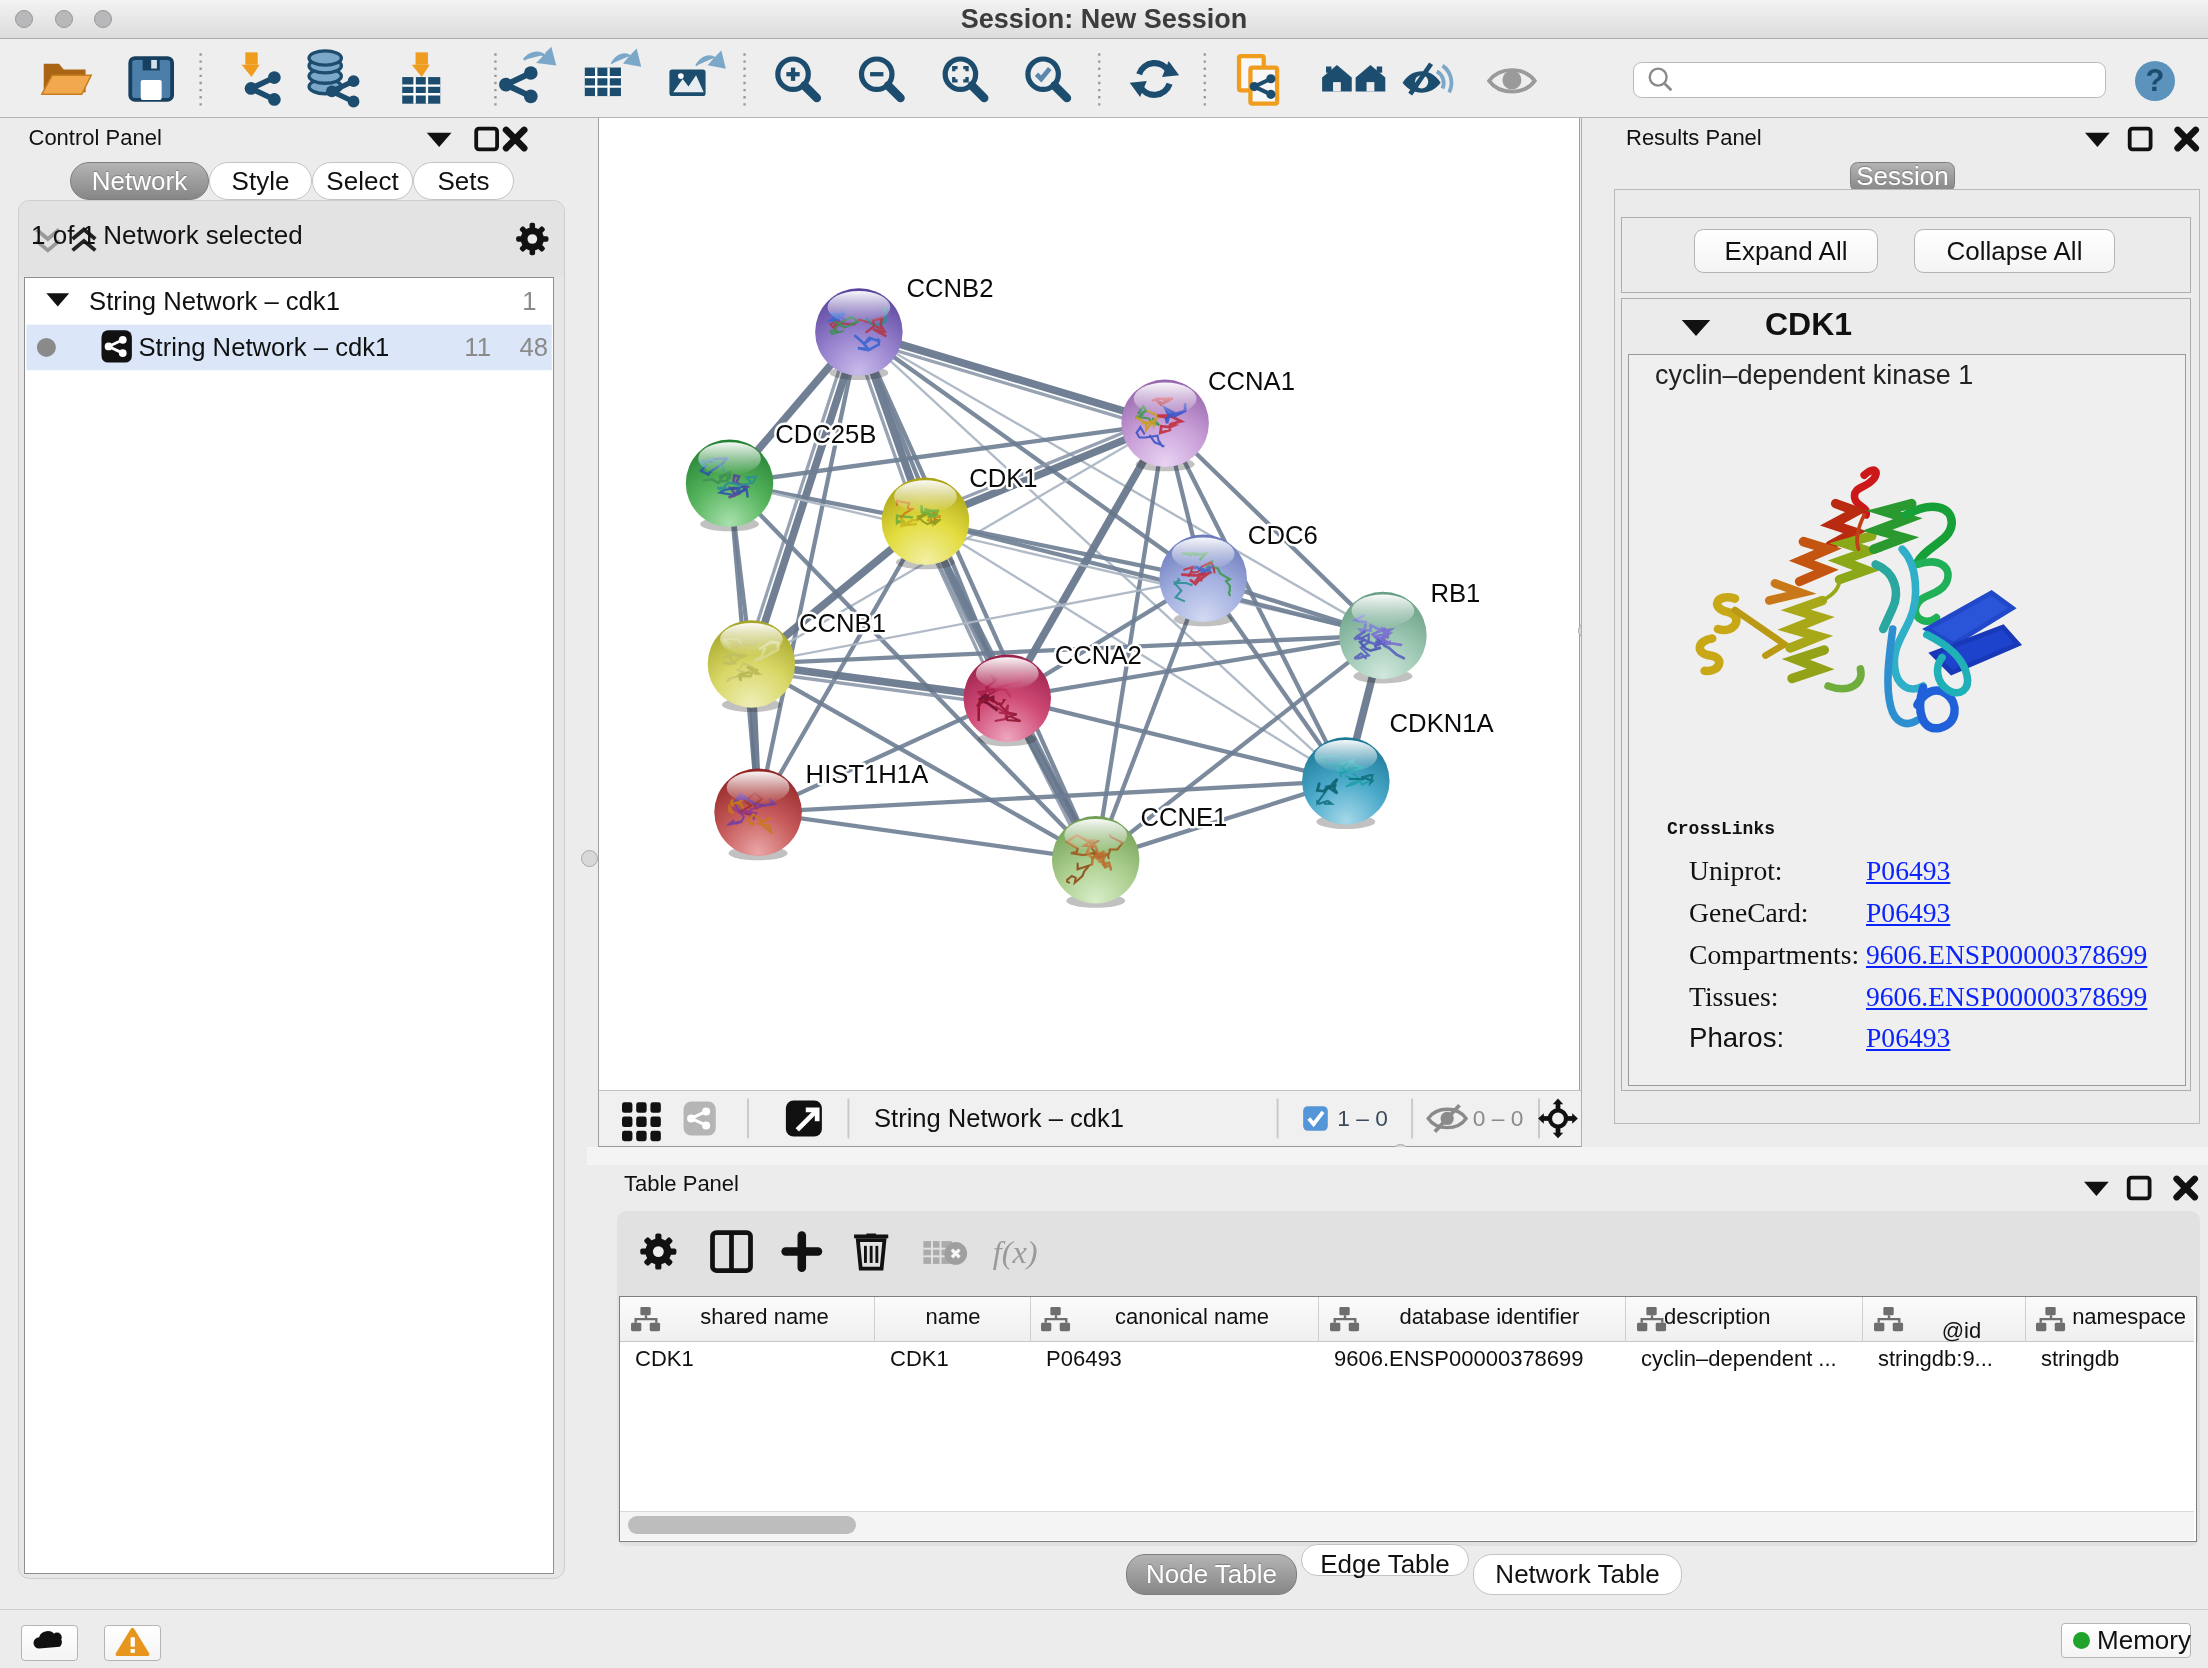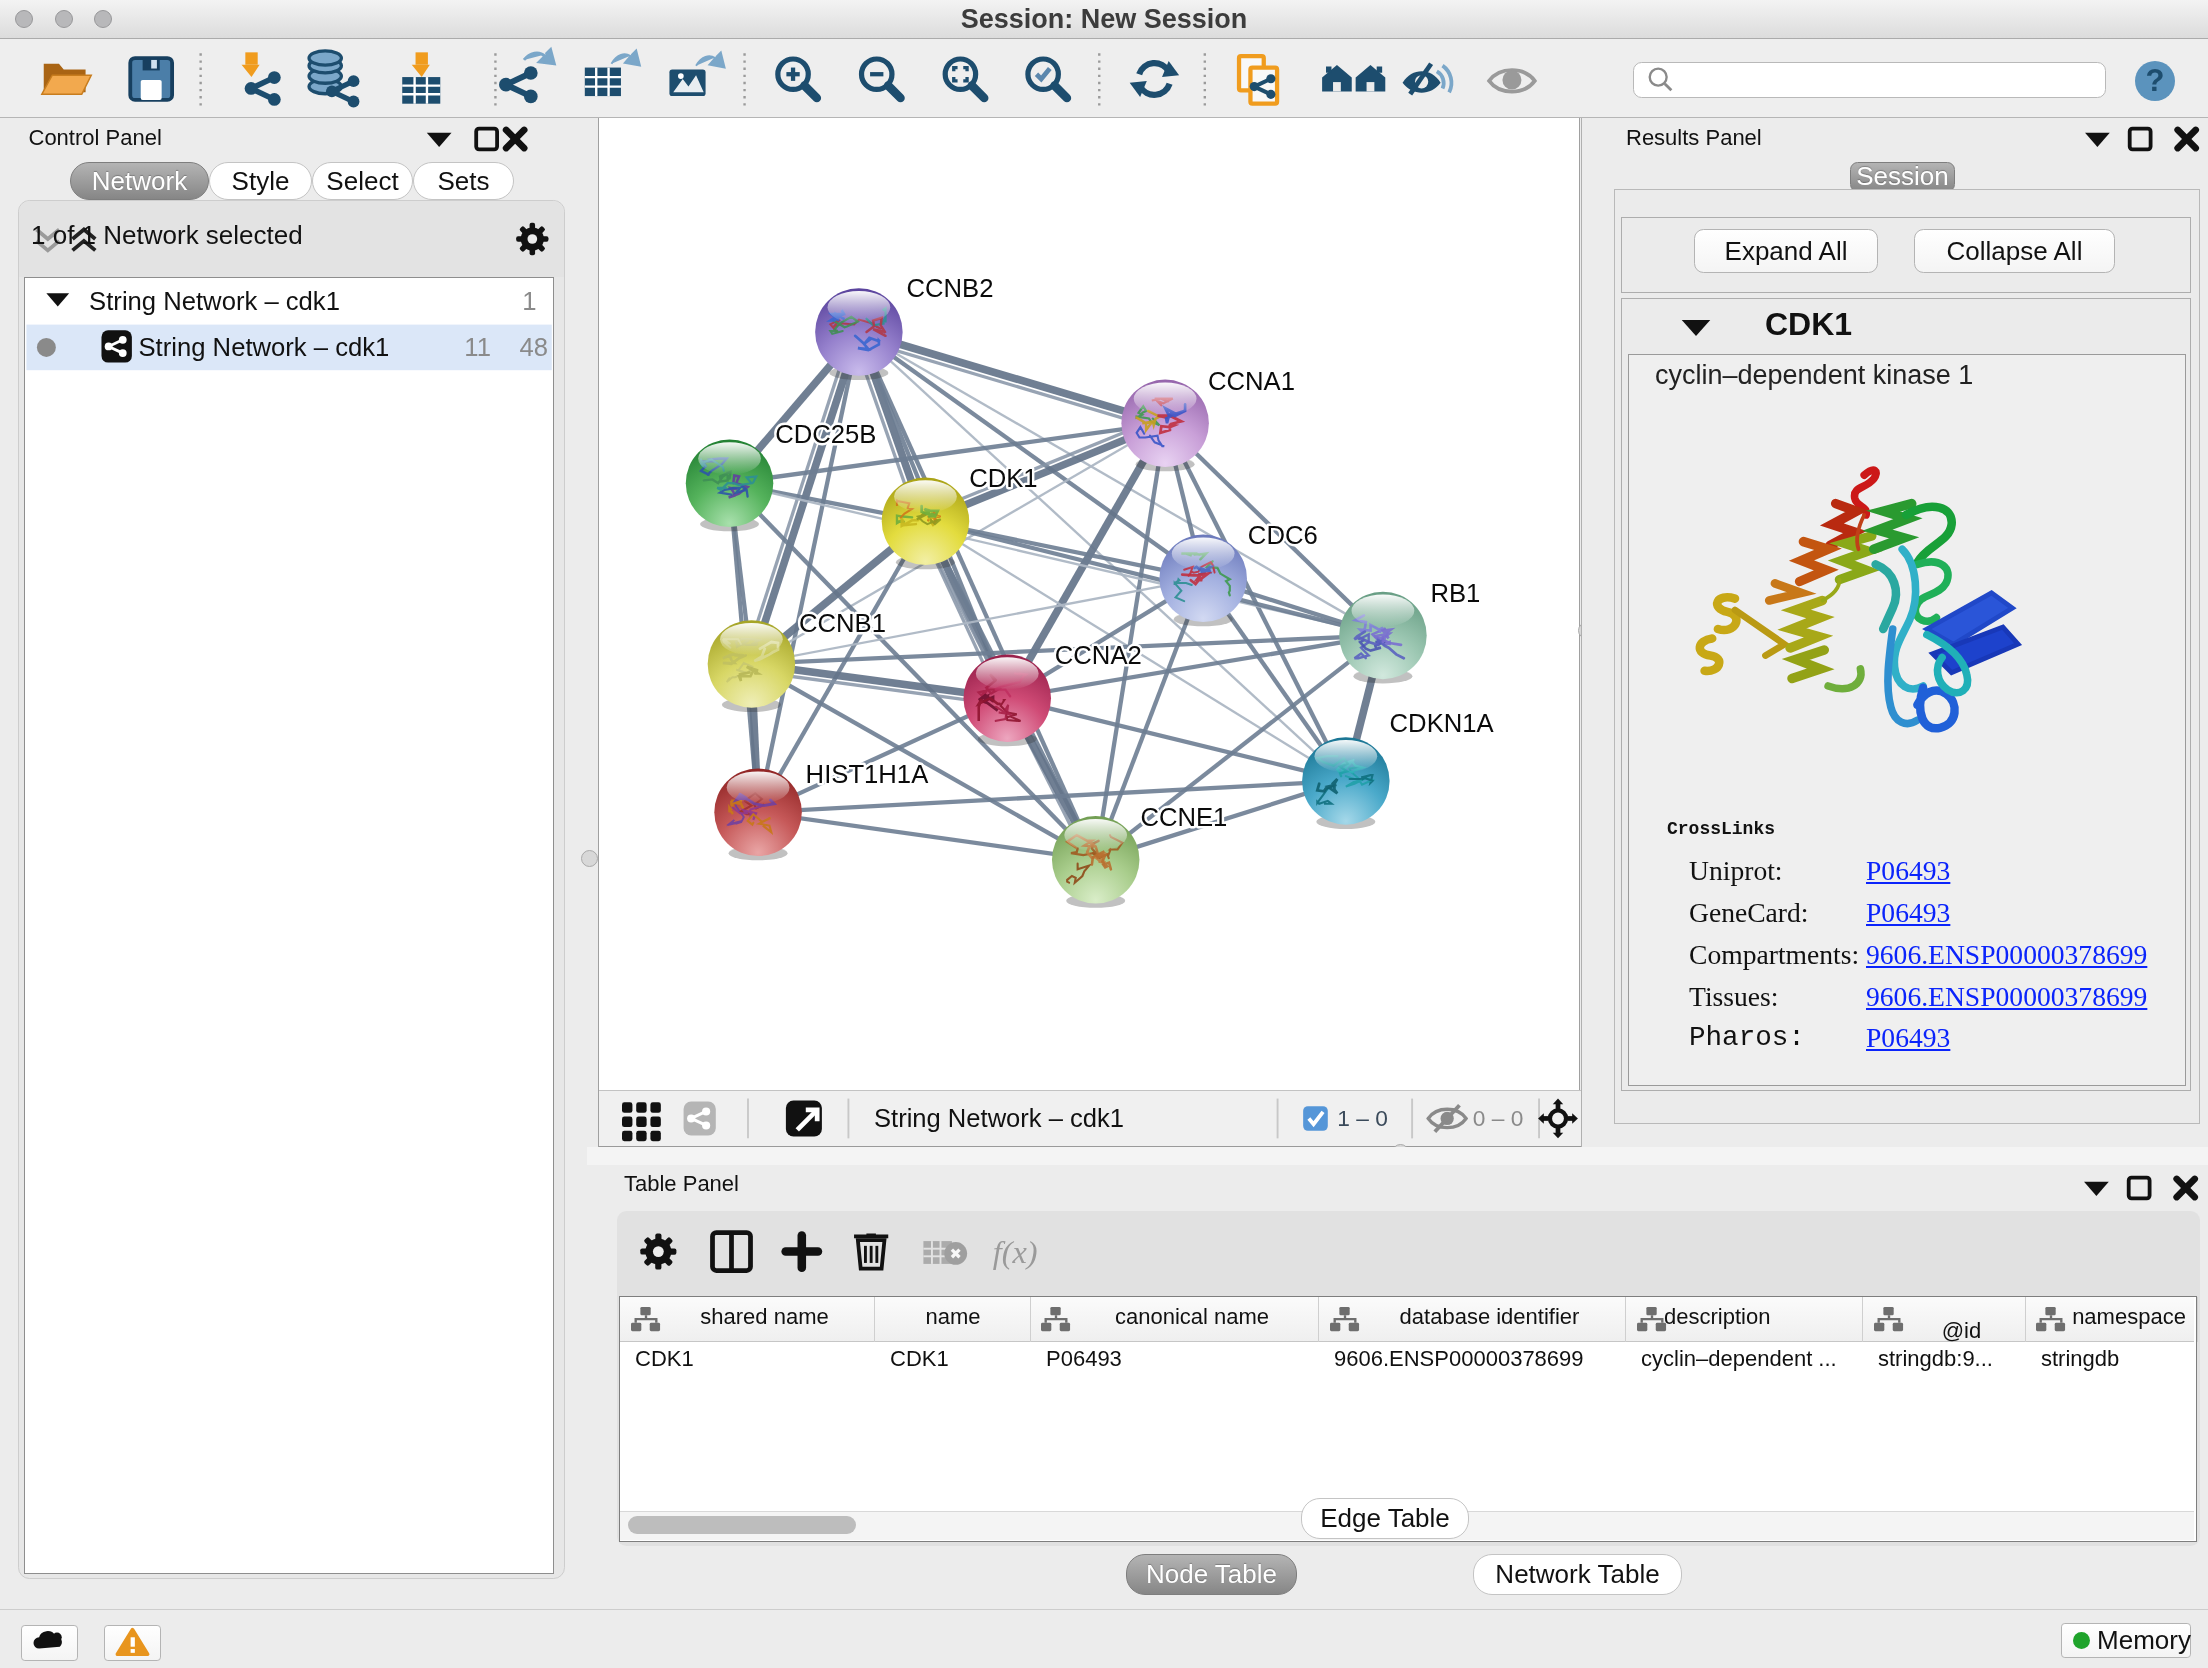--- a/index.html
+++ b/index.html
@@ -652,21 +652,21 @@
 </div>
 </div>
 <div class="abs" style="left:1689px;top:855px;font-family:'Liberation Serif',serif;font-size:27.6px;color:#111">Uniprot:</div>
 <div class="abs" style="left:1866px;top:855px;font-family:'Liberation Serif',serif;font-size:27.6px"><a class="lnk">P06493</a></div>
 <div class="abs" style="left:1689px;top:897px;font-family:'Liberation Serif',serif;font-size:27.6px;color:#111">GeneCard:</div>
 <div class="abs" style="left:1866px;top:897px;font-family:'Liberation Serif',serif;font-size:27.6px"><a class="lnk">P06493</a></div>
 <div class="abs" style="left:1689px;top:939px;font-family:'Liberation Serif',serif;font-size:27.6px;color:#111">Compartments:</div>
 <div class="abs" style="left:1866px;top:939px;font-family:'Liberation Serif',serif;font-size:27.6px"><a class="lnk">9606.ENSP00000378699</a></div>
 <div class="abs" style="left:1689px;top:981px;font-family:'Liberation Serif',serif;font-size:27.6px;color:#111">Tissues:</div>
 <div class="abs" style="left:1866px;top:981px;font-family:'Liberation Serif',serif;font-size:27.6px"><a class="lnk">9606.ENSP00000378699</a></div>
-<div class="abs" style="left:1689px;top:1022px;font-family:Liberation Mono, monospace;font-size:27.6px;color:#111">Pharos:</div>
+<div class="abs" style="left:1689px;top:1022px;font-family:Liberation Sans, sans-serif;font-size:27.6px;color:#111">Pharos:</div>
 <div class="abs" style="left:1866px;top:1022px;font-family:'Liberation Serif',serif;font-size:27.6px"><a class="lnk">P06493</a></div>
 <div class="abs" style="left:587px;top:1147px;width:1622px;height:18px;background:#f4f4f4"></div>
 <div class="abs" style="left:587px;top:1165px;width:1622px;height:444px;background:#ececec">
 <div class="abs t27" style="left:37px;top:5.7px">Table Panel</div>
 <svg class="abs" width="143" height="38" style="left:1493px;top:3.8px" viewBox="0 0 150 40">
       <path d="M4.0 13.5 L30.0 13.5 L17.0 28.5 Z" fill="#111"></path>
       <rect x="51.0" y="9.0" width="22" height="22" rx="3" fill="none" stroke="#111" stroke-width="4"></rect>
       <g stroke="#111" stroke-width="7" stroke-linecap="round">
         <line x1="101.5" y1="10.5" x2="120.5" y2="29.5"></line>
         <line x1="101.5" y1="29.5" x2="120.5" y2="10.5"></line>
@@ -800,21 +800,21 @@
     <div class="abs t27" style="left:270px;top:49px;white-space:nowrap">CDK1</div>
     <div class="abs t27" style="left:426px;top:49px;white-space:nowrap">P06493</div>
     <div class="abs t27" style="left:714px;top:49px;white-space:nowrap">9606.ENSP00000378699</div>
     <div class="abs t27" style="left:1021px;top:49px;white-space:nowrap">cyclin–dependent ...</div>
     <div class="abs t27" style="left:1258px;top:49px;white-space:nowrap">stringdb:9...</div>
     <div class="abs t27" style="left:1421px;top:49px;white-space:nowrap">stringdb</div>
     <div class="abs" style="left:0;top:214px;width:1574px;height:28.5px;background:#f4f4f4;border-top:1px solid #d8d8d8"></div>
     <div class="abs" style="left:7.6px;top:219px;width:228px;height:18px;background:#bdbdbd;border-radius:9.5px"></div>
   </div>
 <div class="tab tabsel" style="left:1126px;top:1554px;width:171px;height:41px;line-height:39px">Node Table</div>
-<div class="tab" style="left:1301px;top:1498px;width:168px;height:41px;line-height:39px">Edge Table</div>
+<div class="tab" style="left:1301px;top:1544px;width:168px;height:32px;line-height:39px">Edge Table</div>
 <div class="tab" style="left:1473px;top:1554px;width:209px;height:41px;line-height:39px">Network Table</div>
 <div class="abs" style="left:0;top:1609px;width:2208px;height:59px;background:#ececec;border-top:1.9px solid #cdcdcd">
 <div class="btn" style="left:21px;top:15px;width:57px;height:36px;border-radius:3.8px">
 <svg width="53" height="32" viewBox="0 0 56 34">
         <path d="M17 24 a6 6 0 0 1 0 -12 a9 8 0 0 1 17 -2 a7 7 0 0 1 5 12 z" fill="#111"></path>
         <circle cx="36" cy="12" r="5" fill="#111"></circle>
       </svg></div>
 <div class="btn" style="left:104px;top:15px;width:57px;height:36px;border-radius:3.8px">
 <svg width="53" height="32" viewBox="0 0 56 34">
         <path d="M28 4 L44 30 L12 30 Z" fill="#e8951e" stroke="#e8951e" stroke-width="4" stroke-linejoin="round"></path>

